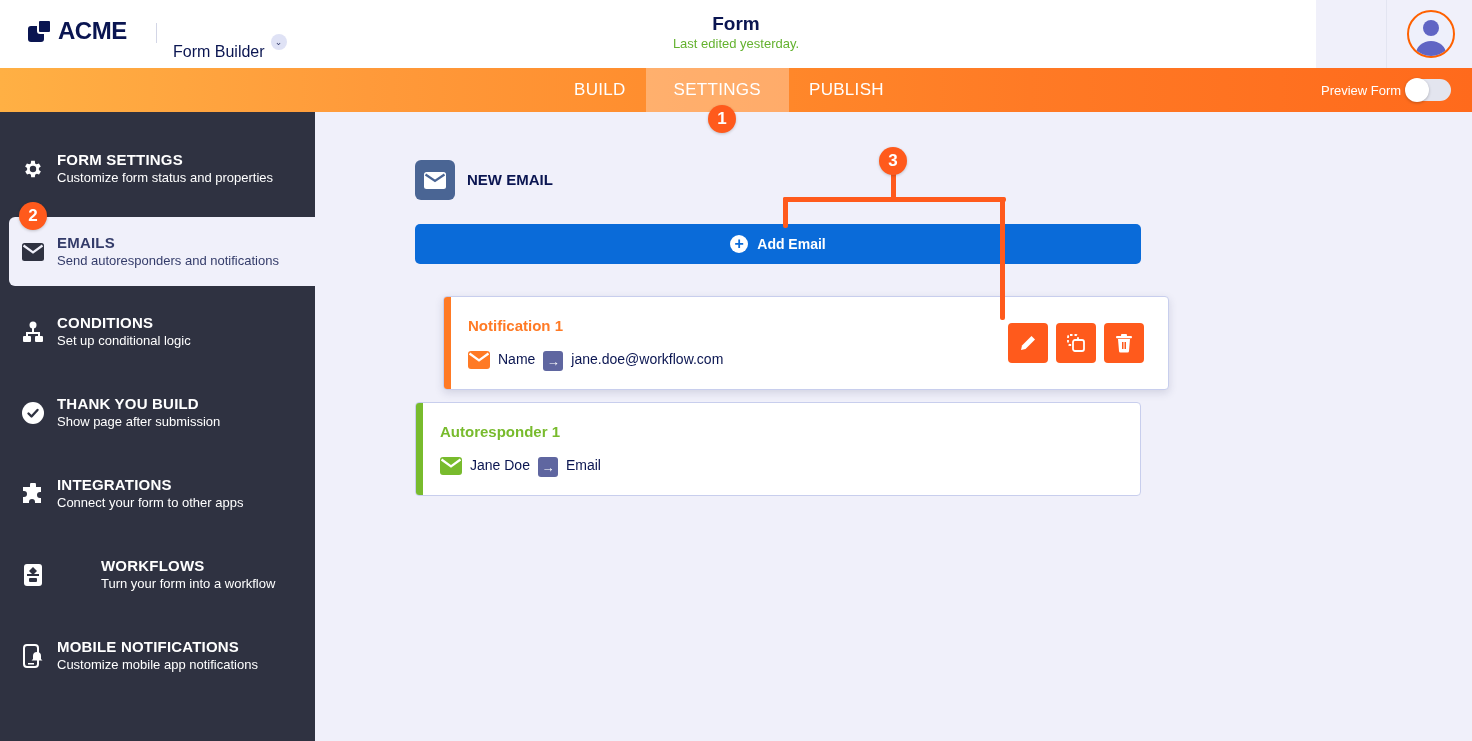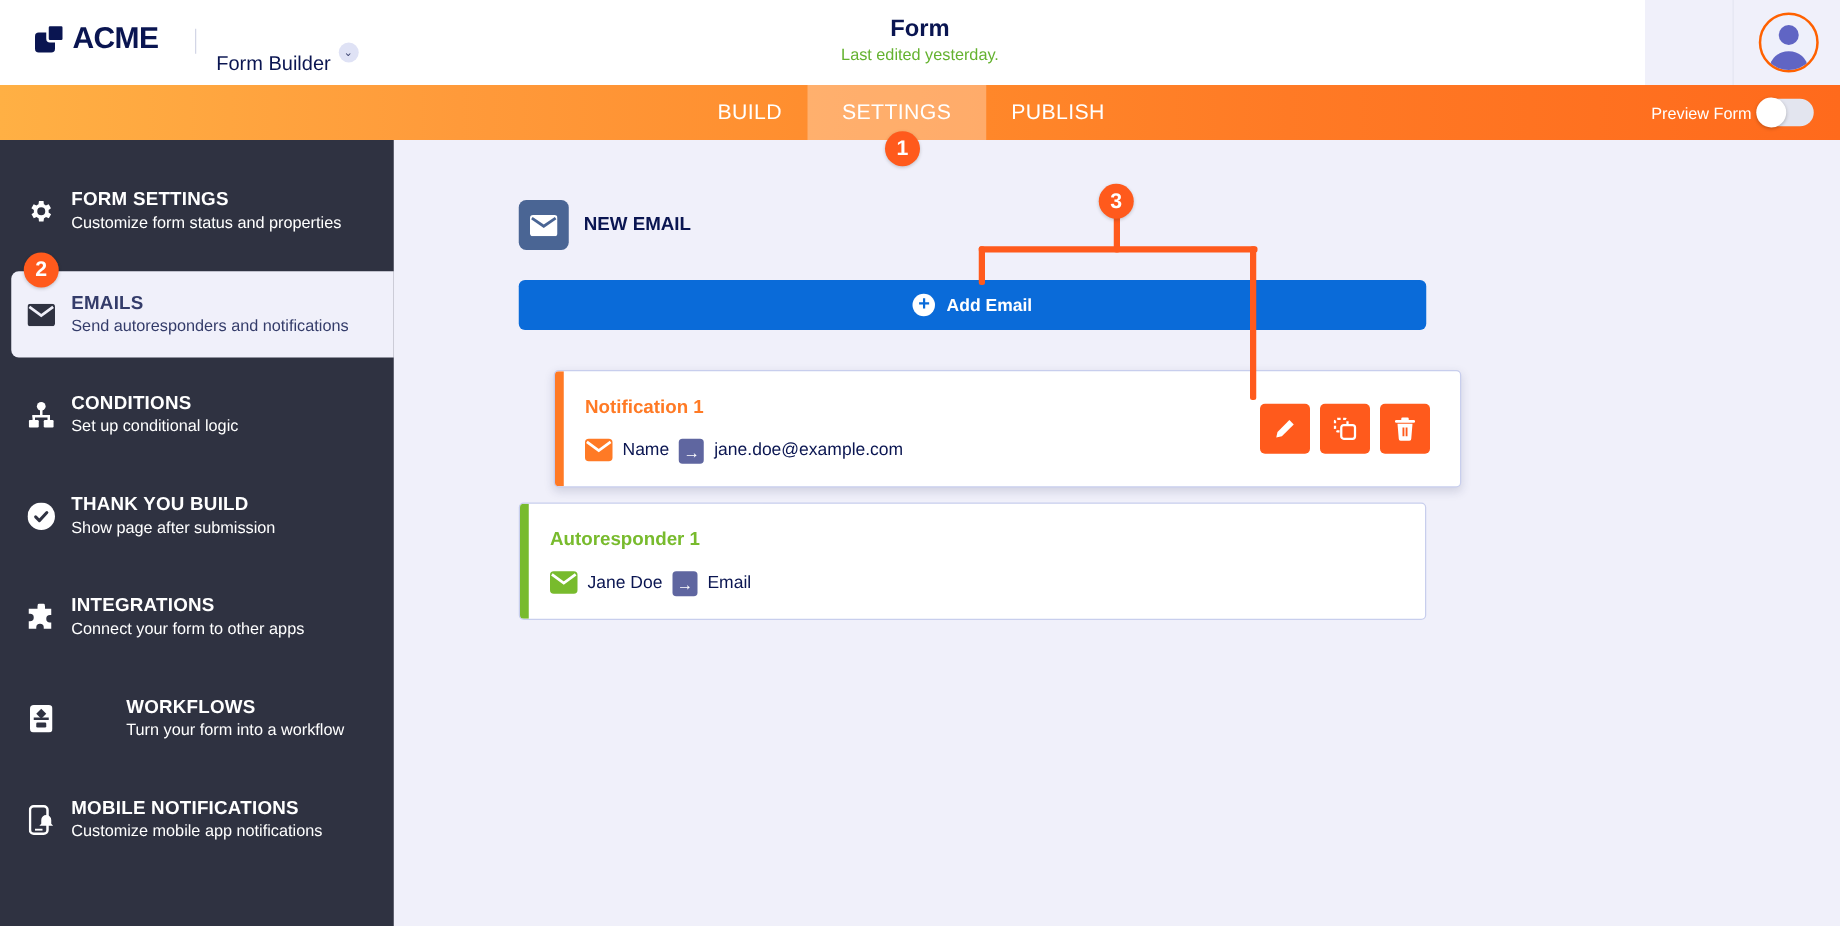--- a/index.html
+++ b/index.html
@@ -241,21 +241,21 @@
   <div class="bar" style="background:#ff7a25;"></div>
   <div class="card-title" style="color:#ff7a25;">Notification 1</div>
   <div class="card-row">
     <span class="mail-ic" style="background:#ff7a25;">
       <svg width="22" height="18" viewBox="0 0 22 18">
           <path d="M1.5 2.5 L11 9.5 L20.5 2.5" stroke="#fff" stroke-width="2.2" fill="none"></path>
         </svg>
     </span>
     <span class="from-txt">Name</span>
     <span class="arrow-ic">→</span>
-    <span class="to-txt">jane.doe@example.com</span>
+    <span class="to-txt">jane.doe@workflow.com</span>
   </div>
   <div class="card-actions">
     <div class="act-btn">
       <svg width="18" height="18" viewBox="0 0 18 18">
         <path d="M12.5 2 L16 5.5 L6.5 15 L2 16 L3 11.5 Z" fill="#fff"></path>
       </svg>
     </div>
     <div class="act-btn">
       <svg width="20" height="20" viewBox="0 0 20 20">
         <rect x="2" y="2" width="10" height="10" rx="2" fill="none" stroke="#fff" stroke-width="1.8" stroke-dasharray="2.5 2"></rect>

